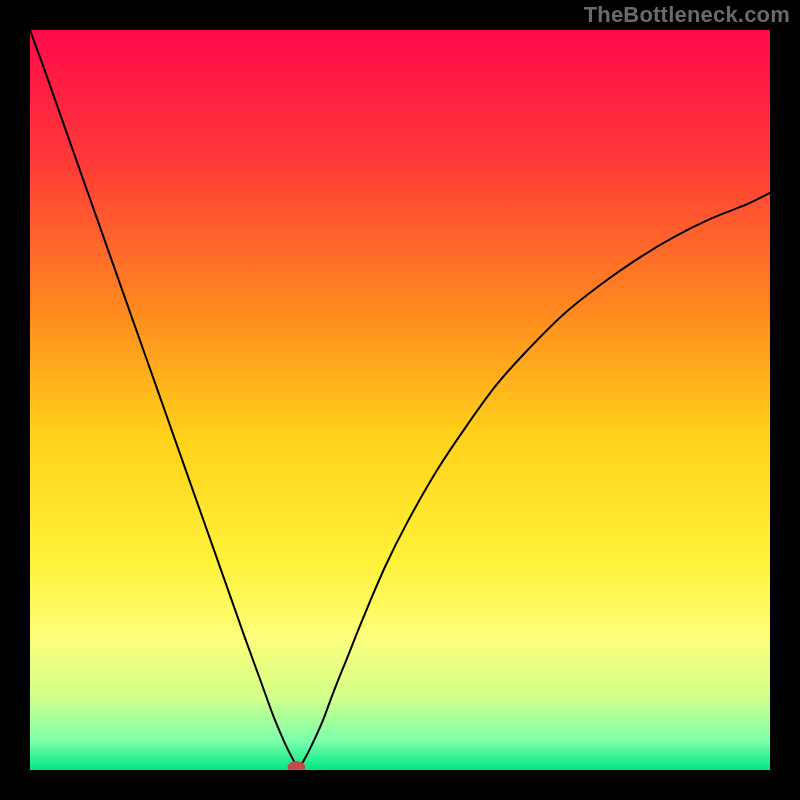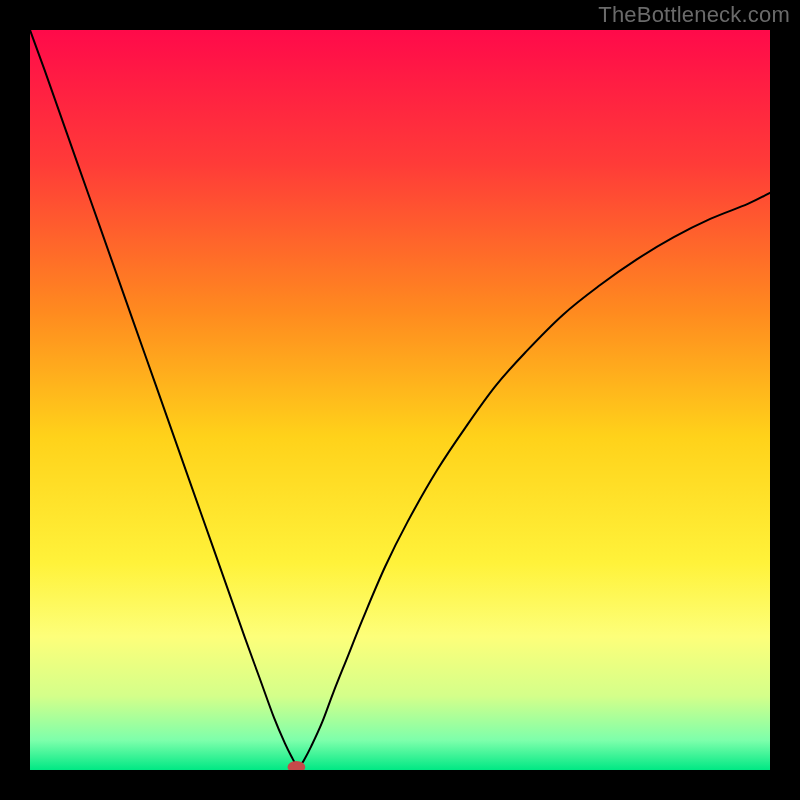--- a/index.html
+++ b/index.html
@@ -16,21 +16,21 @@
     height: 800px;
     background: #000;
   }
   .attribution {
     position: absolute;
     top: 2px;
     right: 10px;
     color: #6a6a6a;
     font-size: 22px;
     letter-spacing: 0.2px;
-    font-weight: 400;
+    font-weight: 700;
   }
   .plot {
     position: absolute;
     left: 30px;
     top: 30px;
     width: 740px;
     height: 740px;
   }
   .plot svg { display: block; }
 </style>

